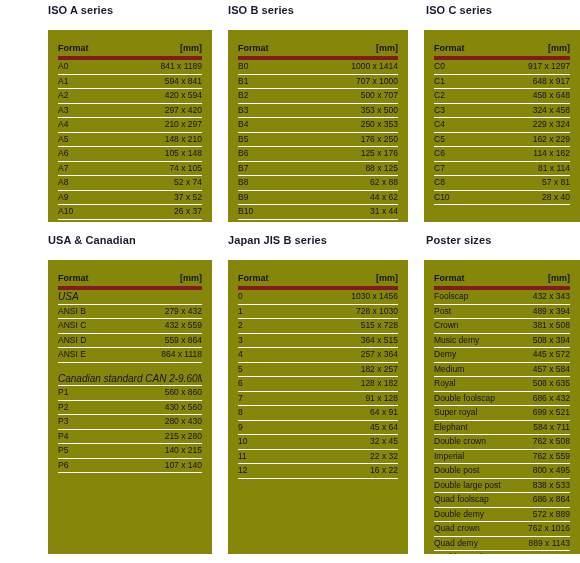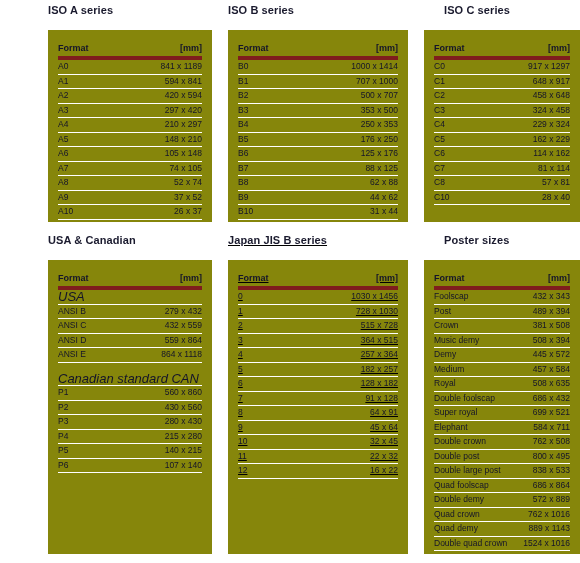--- a/index.html
+++ b/index.html
@@ -25,37 +25,37 @@
     grid-template-columns: 48px 164px 16px 180px 16px 156px;
     grid-template-rows: 230px 333px;
   }
   .cell {
     position: relative;
   }
   .cell-a { grid-column: 2 / span 1; grid-row: 1; }
   .cell-b { grid-column: 4 / span 1; grid-row: 1; }
   .cell-c { grid-column: 6 / span 1; grid-row: 1; }
   .cell-d { grid-column: 2 / span 1; grid-row: 2; }
-  .cell-e { grid-column: 4 / span 1; grid-row: 2; text-decoration: underline; }
+  .cell-e { grid-column: 4 / span 1; grid-row: 2; }
   .cell-f { grid-column: 6 / span 1; grid-row: 2; }
 
   .cell-a .panel, .cell-b .panel, .cell-c .panel { height: 192px; }
   .cell-d .panel, .cell-e .panel, .cell-f .panel { height: 294px; }
 
   .section-title {
     font-size: 11px;
     font-weight: bold;
     color: #1a1a2e;
     margin: 0 0 14px 0;
     padding: 4px 0 0 0;
     letter-spacing: 0.1px;
     white-space: nowrap;
   }
   .cell-c .section-title,
-  .cell-f .section-title { padding-left: 2px; margin-left: 18px; }
+  .cell-f .section-title { padding-left: 2px; }
 
   .panel {
     background: #86860b;
     padding: 0 10px;
     box-sizing: border-box;
     overflow: hidden;
   }
   .panel-inner {
     padding-top: 12px;
   }
@@ -84,21 +84,21 @@
   table.size-table th.col-format,
   table.size-table td.col-format {
     text-align: left;
   }
   table.size-table th.col-dim,
   table.size-table td.col-dim {
     text-align: right;
   }
   tr.group-row td {
     font-style: italic;
-    font-size: 13px;
+    font-size: 10px;
     margin-top: 19px;
   }
   tr.spacer-row td {
     border-bottom: none;
     height: 9px;
     padding: 0;
   }
   .wide-format { width: 62%; }
 </style>
 </head>
@@ -475,20 +475,24 @@
               </tr>
               <tr>
                 <td class="col-format">Elephant</td>
                 <td class="col-dim">584 x 711</td>
               </tr>
               <tr>
                 <td class="col-format">Double crown</td>
                 <td class="col-dim">762 x 508</td>
               </tr>
               <tr>
+                <td class="col-format">Imperial</td>
+                <td class="col-dim">762 x 559</td>
+              </tr>
+              <tr>
                 <td class="col-format">Double post</td>
                 <td class="col-dim">800 x 495</td>
               </tr>
               <tr>
                 <td class="col-format">Double large post</td>
                 <td class="col-dim">838 x 533</td>
               </tr>
               <tr>
                 <td class="col-format">Quad foolscap</td>
                 <td class="col-dim">686 x 864</td>

